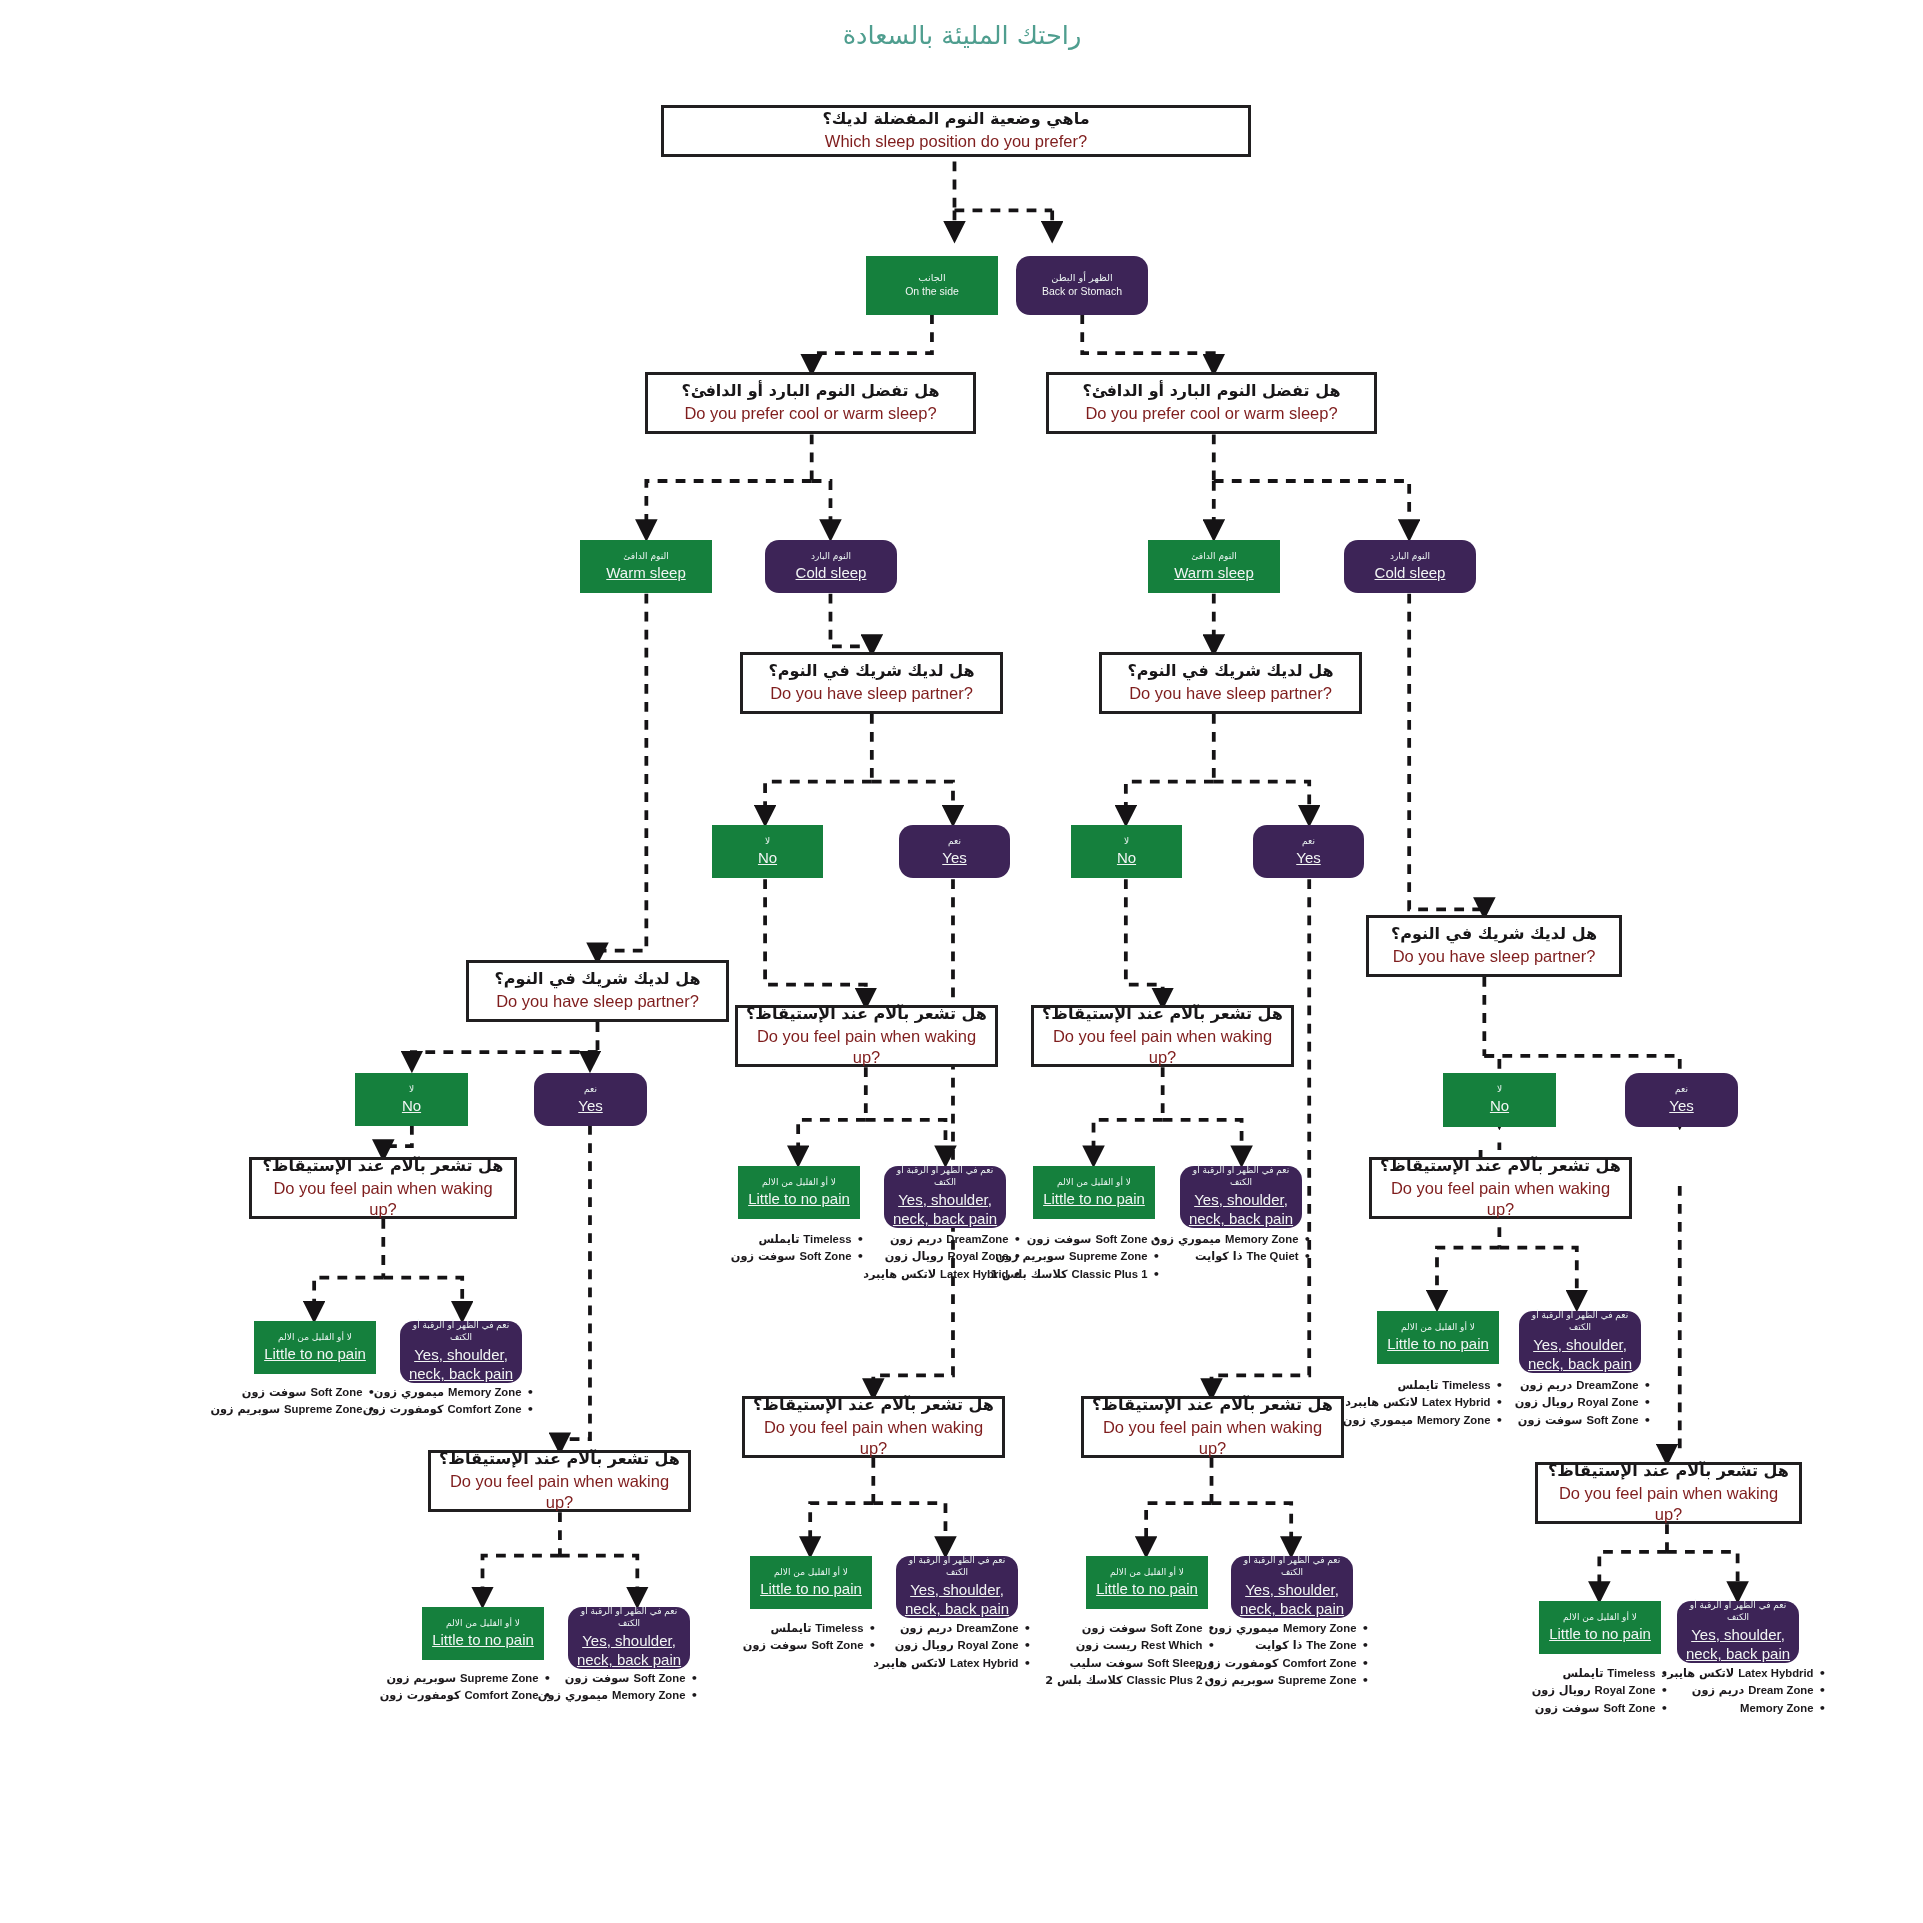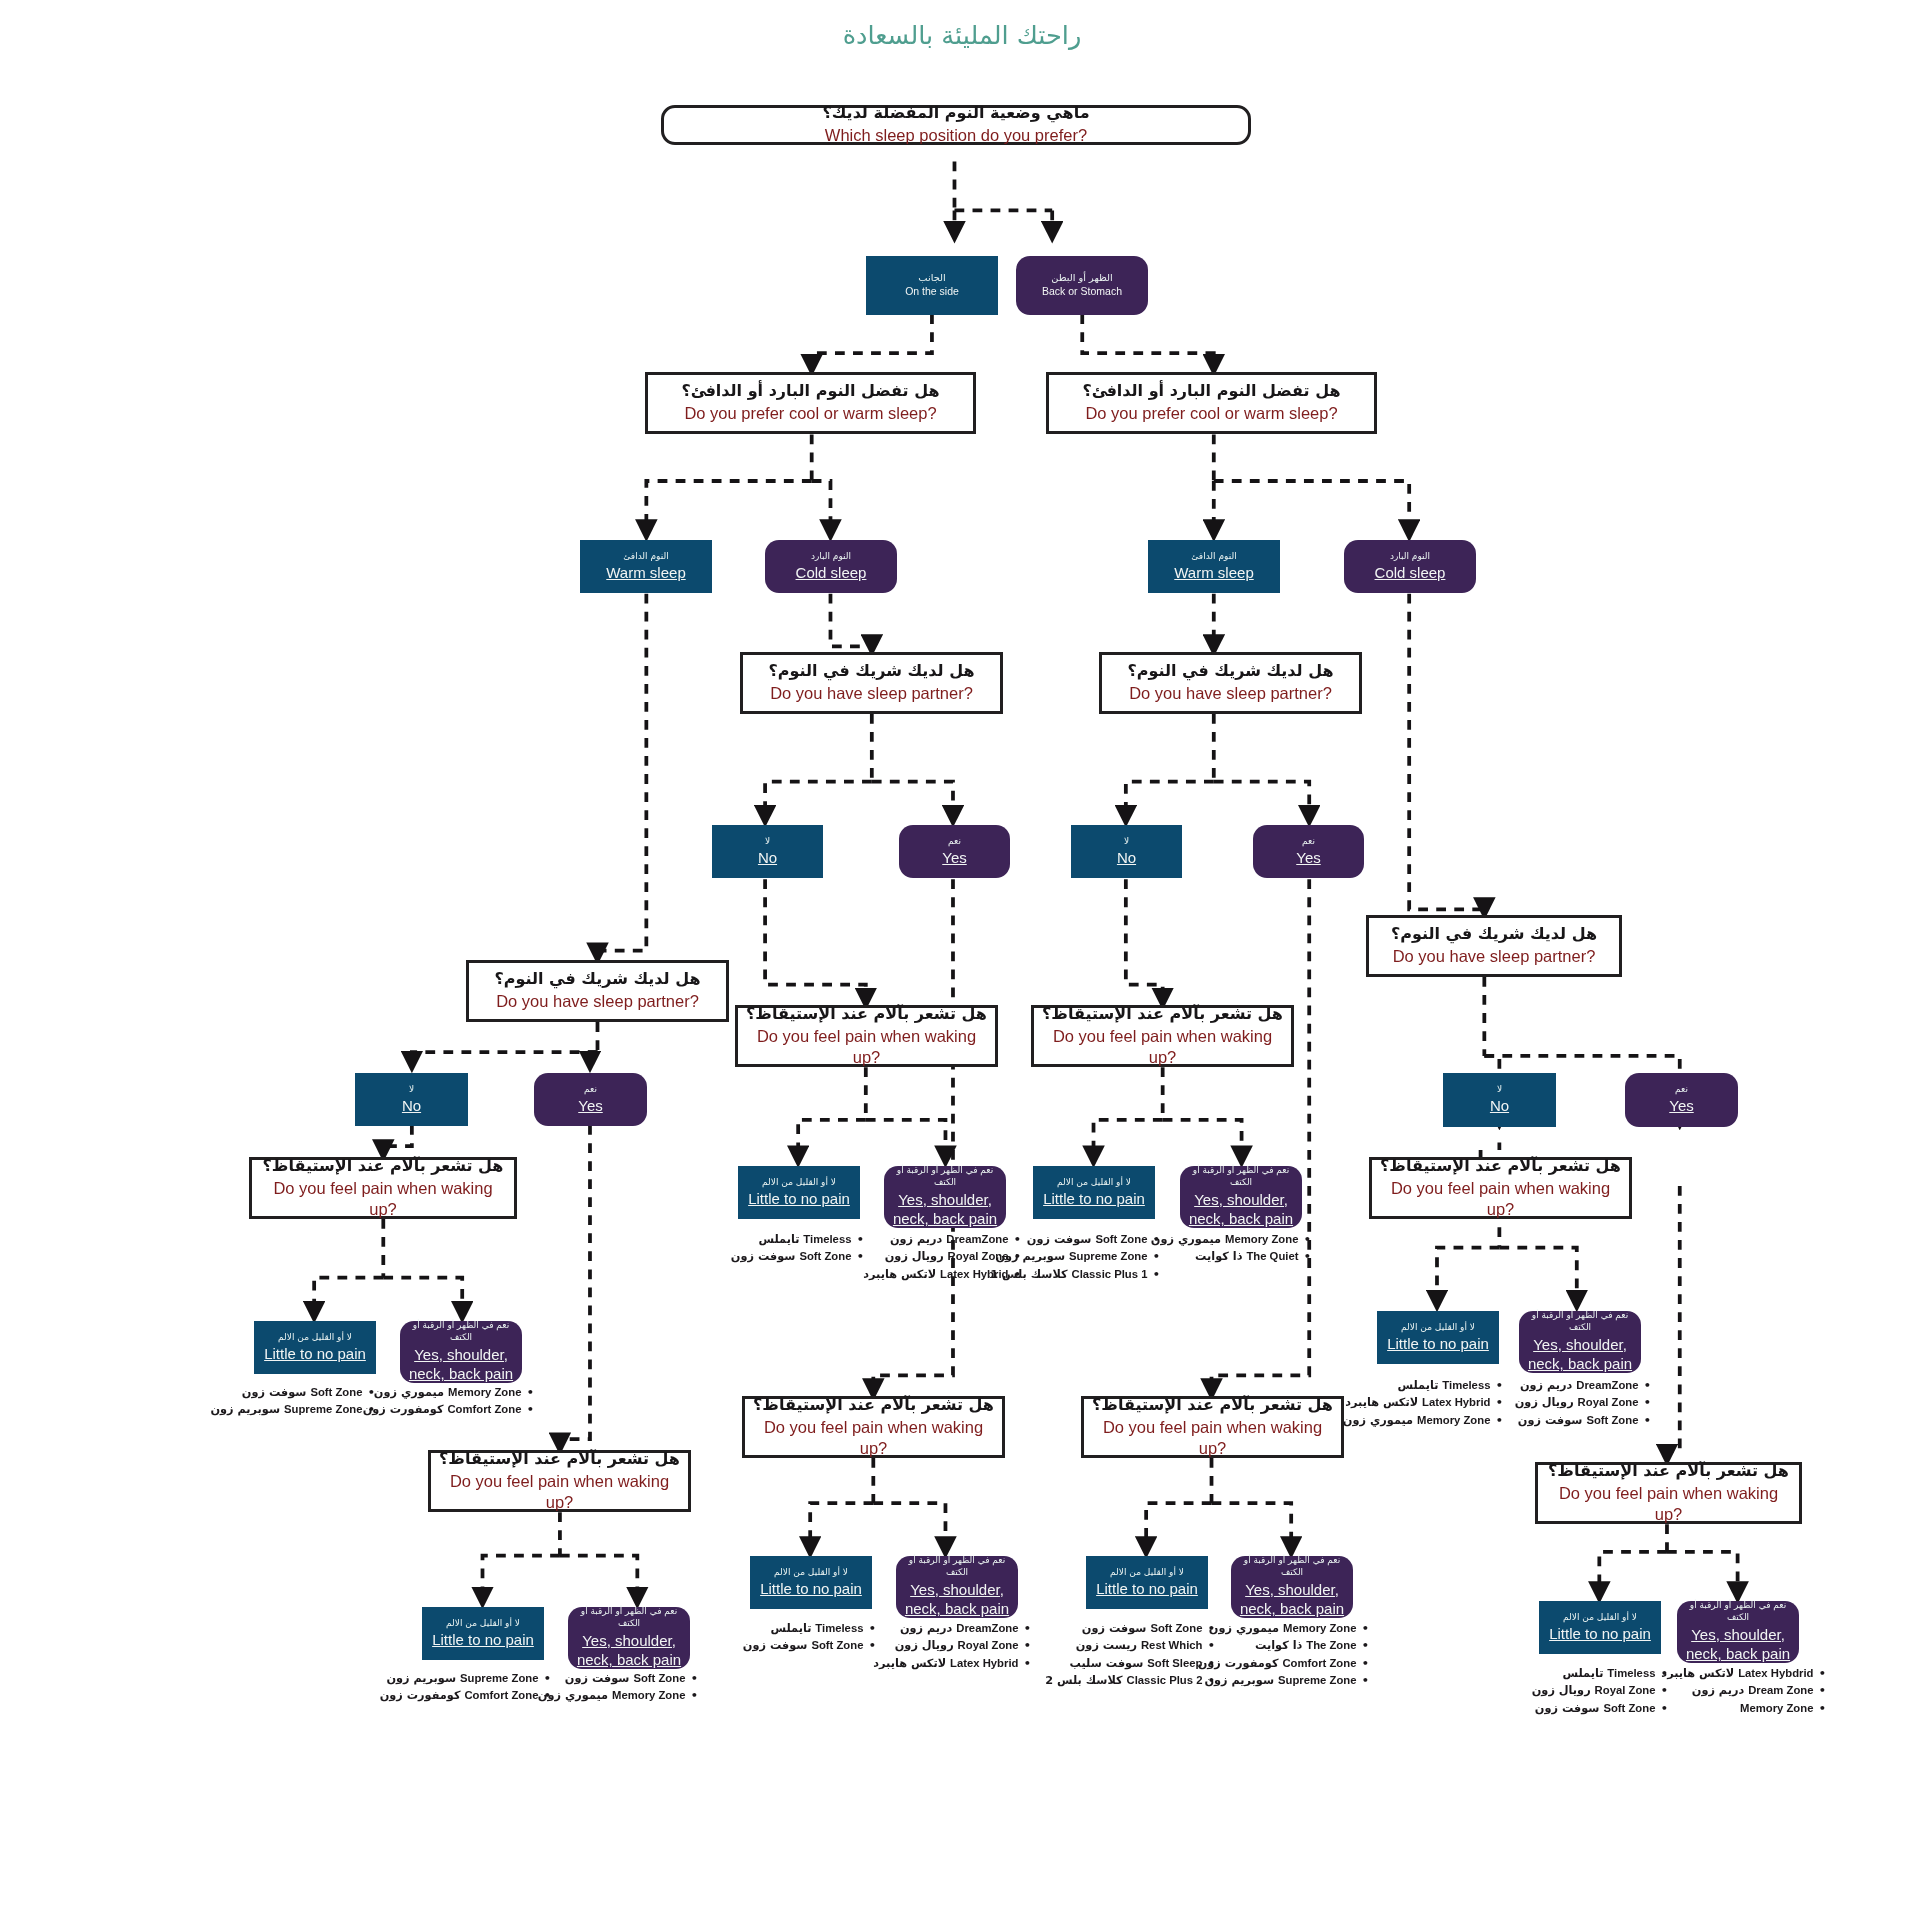--- a/index.html
+++ b/index.html
@@ -31,21 +31,21 @@
     font-family:"DejaVu Sans","Liberation Sans",sans-serif;
   }
   .q .en{font-weight:400;font-size:16.5px;line-height:1.3;color:#7f1d1d;margin-top:1.5px;}
 
   
   .chip{
     position:absolute;box-sizing:border-box;
     display:flex;flex-direction:column;align-items:center;justify-content:center;
     text-align:center;color:#ffffff;padding:3px 4.5px;
   }
-  .chip.teal{background:#0c4a6e;align-items:center;}
+  .chip.teal{background:#15803d;align-items:center;}
   .chip.purple{background:#3d2457;border-radius:14px;}
   .chip .ar{
     direction:rtl;font-size:9.8px;line-height:1.3;font-weight:400;
     font-family:"DejaVu Sans","Liberation Sans",sans-serif;color:#eaf3f1;
   }
   .chip .en{font-size:10.5px;line-height:1.3;font-weight:400;margin-top:0.8px;color:#f2f5f4;}
   .chip.sm .ar{font-size:9px;}
   .chip.sm .en{font-size:15px;text-decoration:underline;}
 
   
@@ -164,21 +164,21 @@
       <path d="M2218 2028 L2218 2065"></path>
       <path d="M2218 2065 L2128 2065 L2128 2128" marker-end="url(#ar)"></path>
       <path d="M2218 2065 L2312 2065 L2312 2128" marker-end="url(#ar)"></path>
     </g>
   </svg>
 
   <div class="hdr">
     <div class="ar">راحتك المليئة بالسعادة</div>
   </div>
 
-  <div class="q" style="left:661px;top:105px;width:590px;height:40px;border-radius:14px;">
+  <div class="q" style="left:661px;top:105px;width:590px;height:52px;">
     <div class="ar">ماهي وضعية النوم المفضلة لديك؟</div>
     <div class="en">Which sleep position do you prefer?</div>
   </div>
 
   <div class="chip teal" style="left:866px;top:256px;width:132px;height:59px;">
     <div class="ar">الجانب</div>
     <div class="en">On the side</div>
   </div>
   <div class="chip purple" style="left:1016px;top:256px;width:132px;height:59px;">
     <div class="ar">الظهر أو البطن</div>

